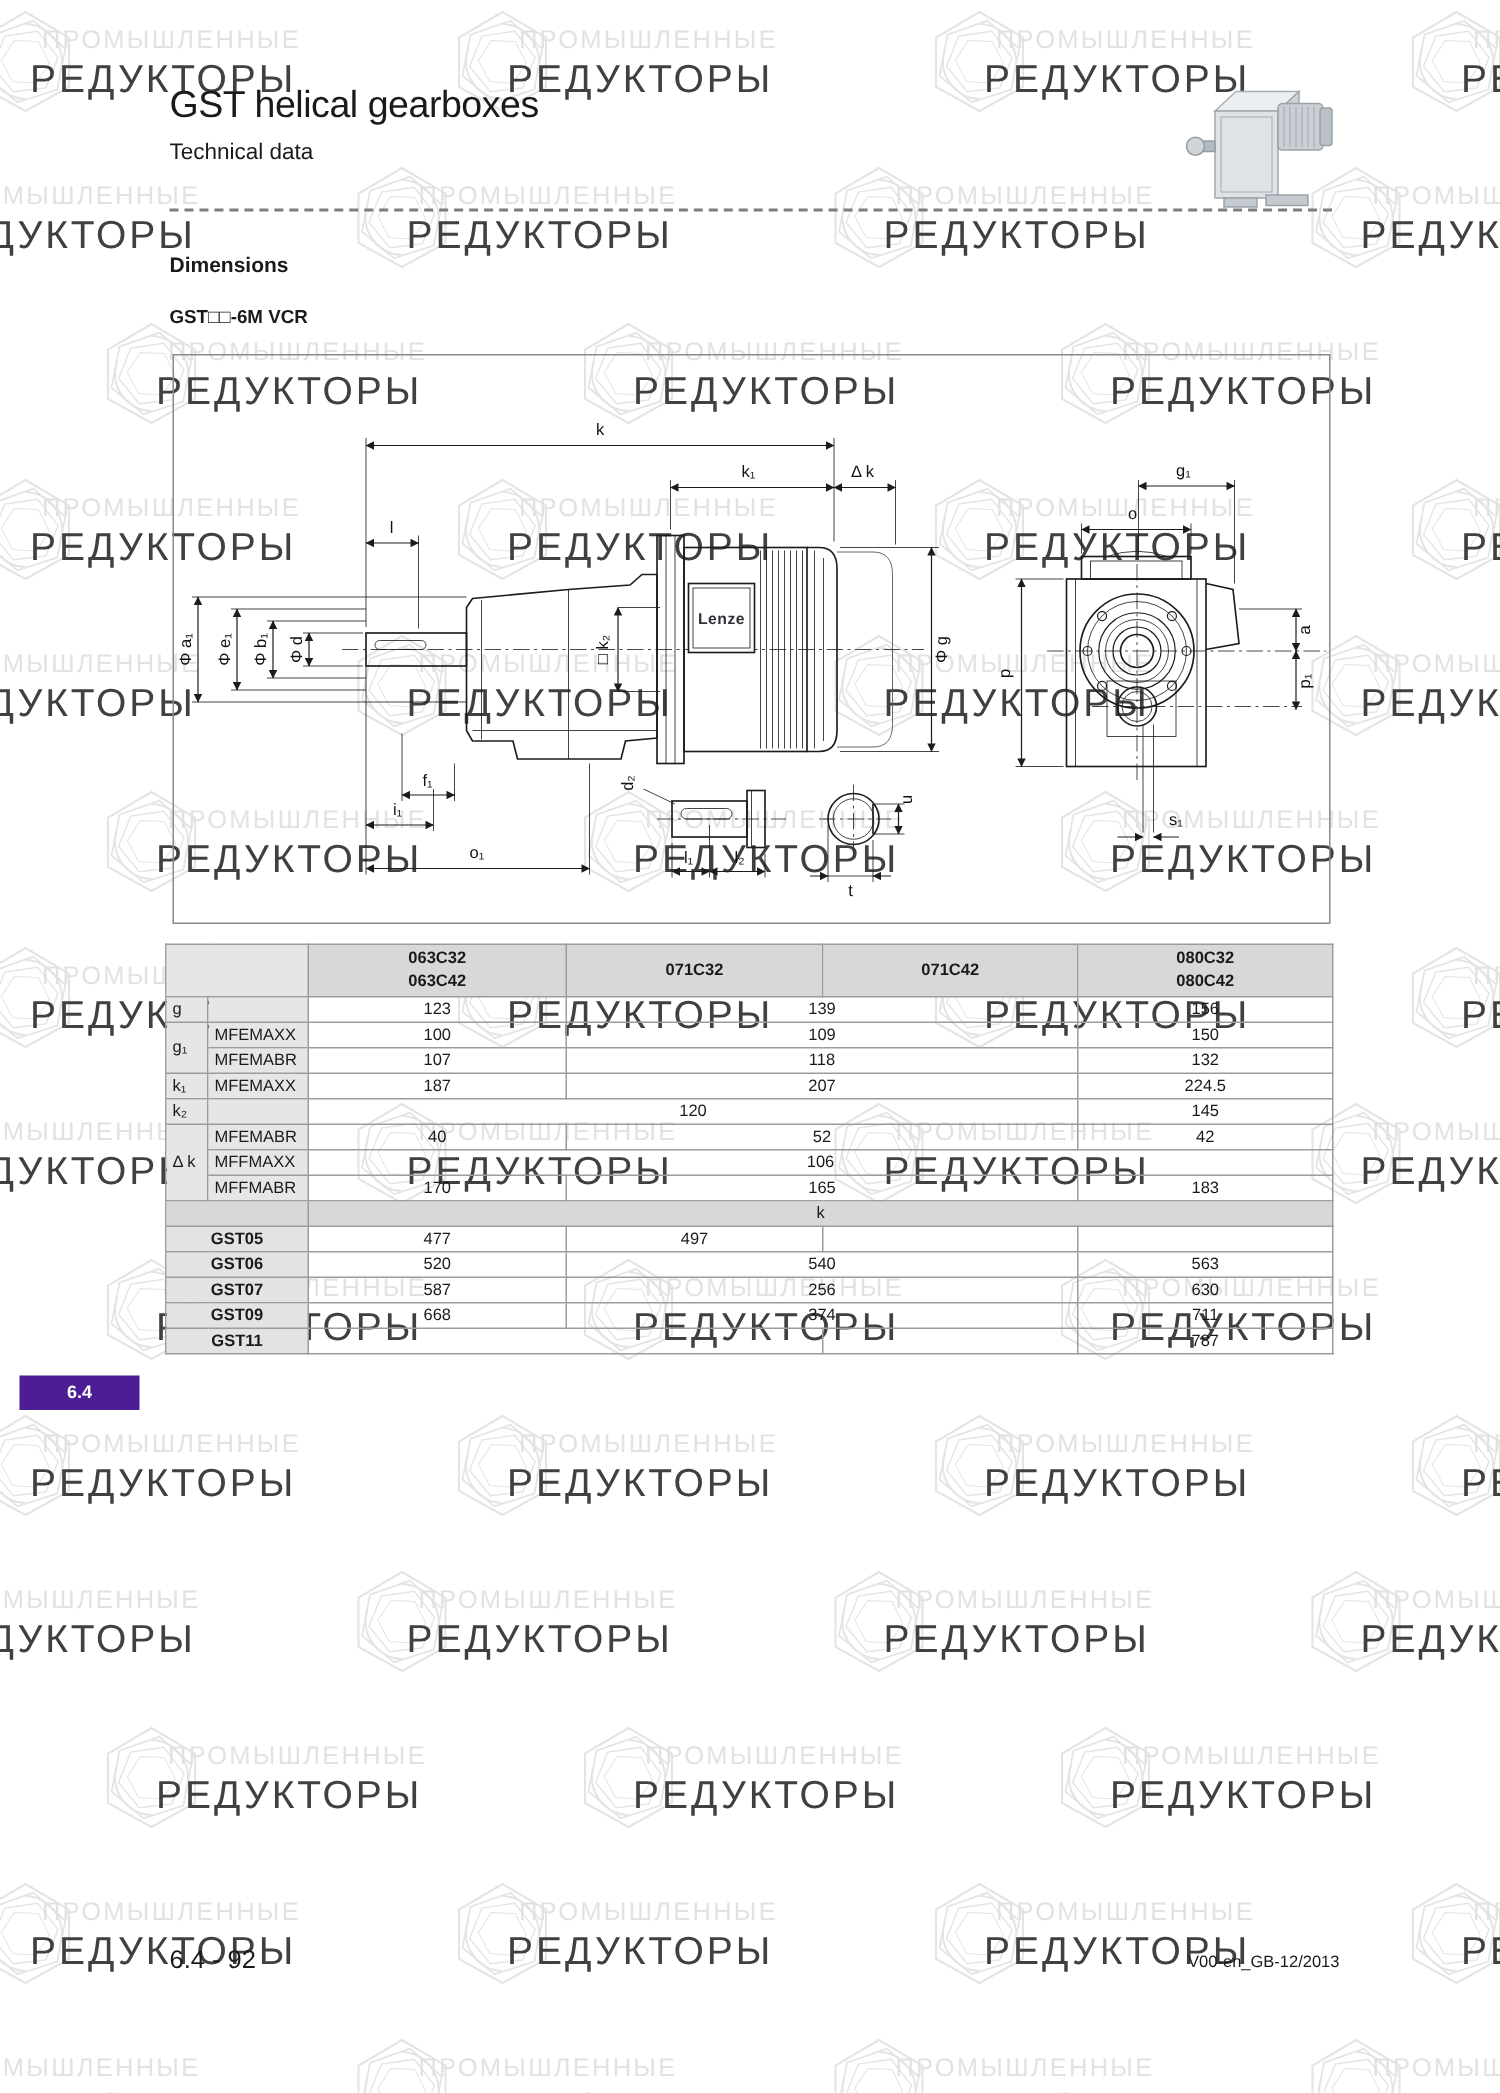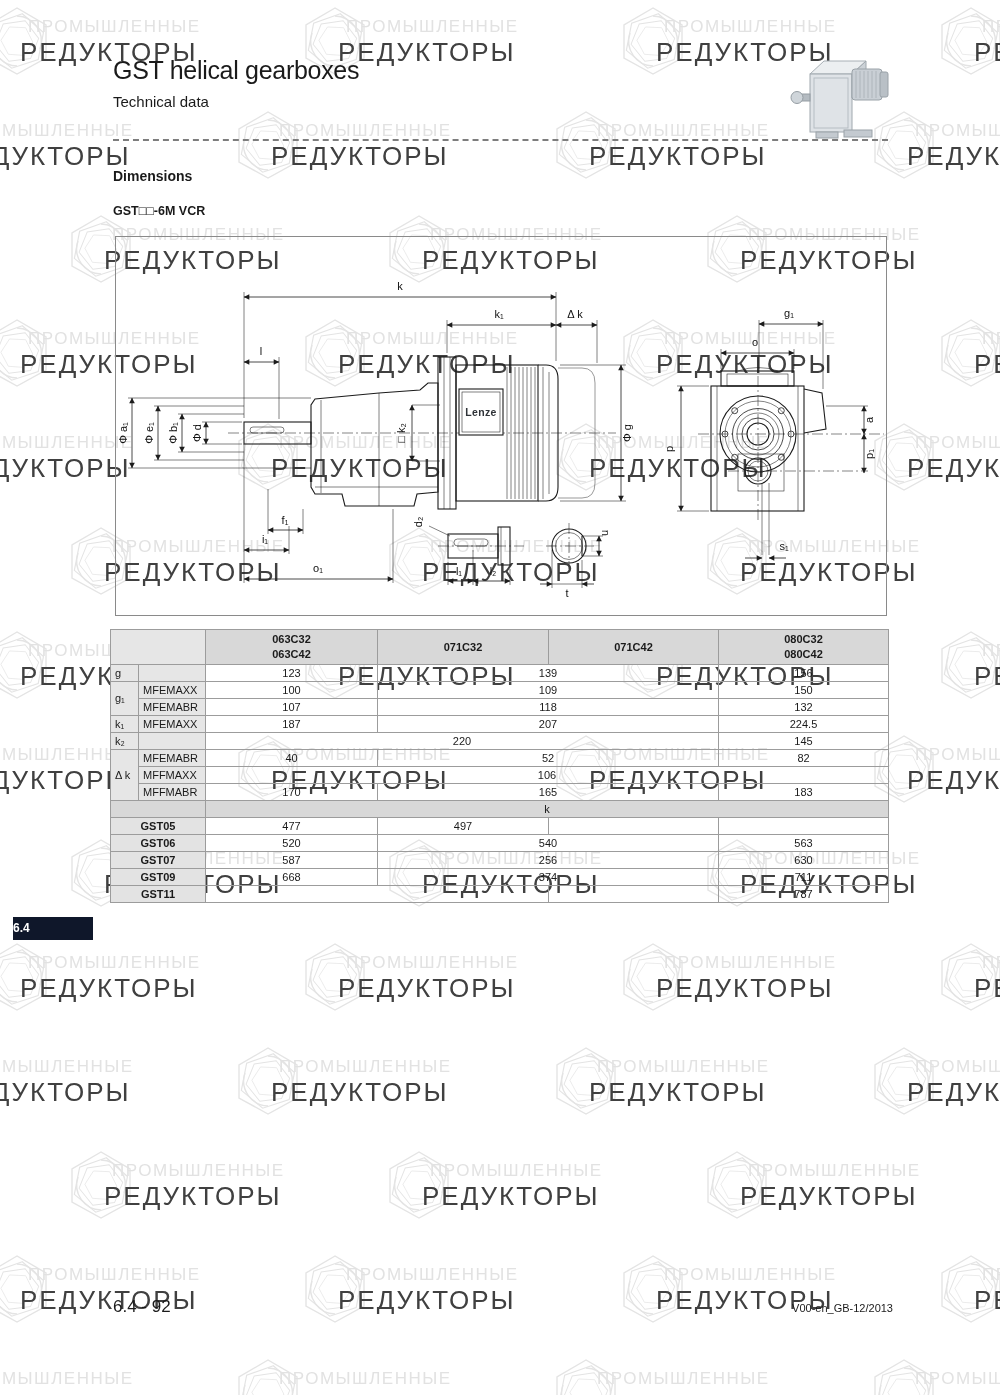--- a/index.html
+++ b/index.html
@@ -25,22 +25,22 @@
   #diagram-box{left:115px;top:236px;width:770px;height:378px;border:1px solid #8a8a8a;}
   
   #dim-table{position:absolute;left:110px;top:629px;width:778px;border-collapse:collapse;table-layout:fixed;font-size:11px;border:1.5px solid #777;}
   #dim-table td{border:1px solid #9c9c9c;height:16px;padding:0;line-height:13px;vertical-align:middle;overflow:hidden;}
   #dim-table td.hdr{background:#d8d8d8;text-align:center;font-weight:bold;white-space:pre-line;height:34px;line-height:15px;}
   #dim-table td.lbl{background:#e6e6e6;text-align:left;padding-left:4px;}
   #dim-table td.val{text-align:center;background:transparent;}
   #dim-table td.sec{background:#d8d8d8;text-align:center;}
   #dim-table td.gst{background:#e3e3e3;font-weight:bold;text-align:center;}
   
-  #chapter-tab{left:13px;top:917px;width:80px;height:23px;background:#0f172a;color:#fff;
-    font-size:12px;font-weight:bold;text-align:left;line-height:23px;}
+  #chapter-tab{left:13px;top:917px;width:80px;height:23px;background:#4c1d95;color:#fff;
+    font-size:12px;font-weight:bold;text-align:center;line-height:23px;}
   #footer-left{left:113px;top:1297px;font-size:17px;}
   #footer-right{right:107px;top:1302px;font-size:11px;}
   
   .ol{fill:none;stroke:#1c1c1c;stroke-width:1.1;}
   .md{fill:none;stroke:#1c1c1c;stroke-width:0.8;}
   .th{fill:none;stroke:#1c1c1c;stroke-width:0.55;}
   .gr{fill:none;stroke:#555;stroke-width:0.6;}
   .cl{fill:none;stroke:#333;stroke-width:0.6;stroke-dasharray:11 3 2 3;}
   .dim{stroke:#1c1c1c;stroke-width:0.8;fill:none;}
   .ext{stroke:#1c1c1c;stroke-width:0.55;fill:none;}
@@ -975,29 +975,29 @@
         <tr>
           <td class="lbl">k₁</td>
           <td class="lbl">MFEMAXX</td>
           <td class="val">187</td>
           <td colspan="2" class="val">207</td>
           <td class="val">224.5</td>
         </tr>
         <tr>
           <td class="lbl">k₂</td>
           <td class="lbl"></td>
-          <td colspan="3" class="val">220</td>
+          <td colspan="3" class="val">120</td>
           <td class="val">145</td>
         </tr>
         <tr>
           <td rowspan="3" class="lbl">Δ k</td>
           <td class="lbl">MFEMABR</td>
           <td class="val">40</td>
           <td colspan="2" class="val">52</td>
-          <td class="val">82</td>
+          <td class="val">42</td>
         </tr>
         <tr>
           <td class="lbl">MFFMAXX</td>
           <td colspan="4" class="val">106</td>
         </tr>
         <tr>
           <td class="lbl">MFFMABR</td>
           <td class="val">170</td>
           <td colspan="2" class="val">165</td>
           <td class="val">183</td>

